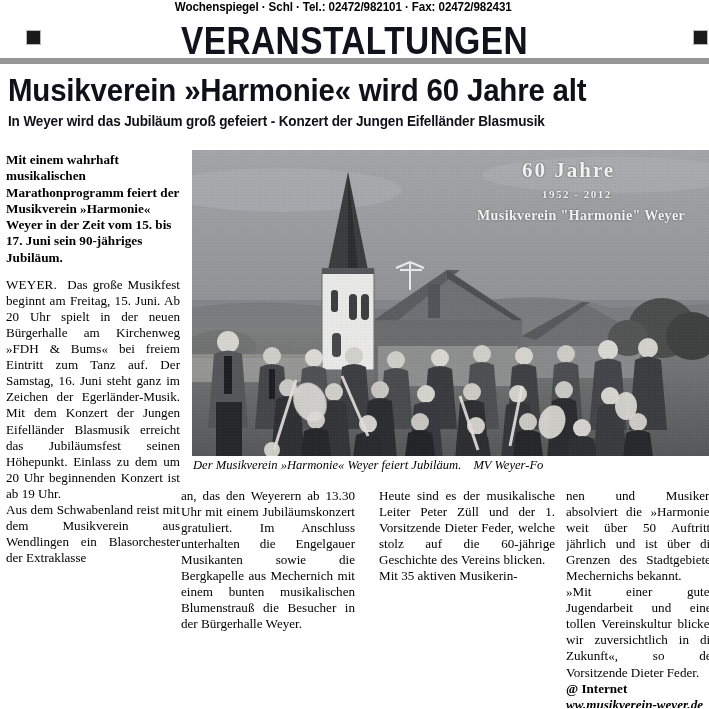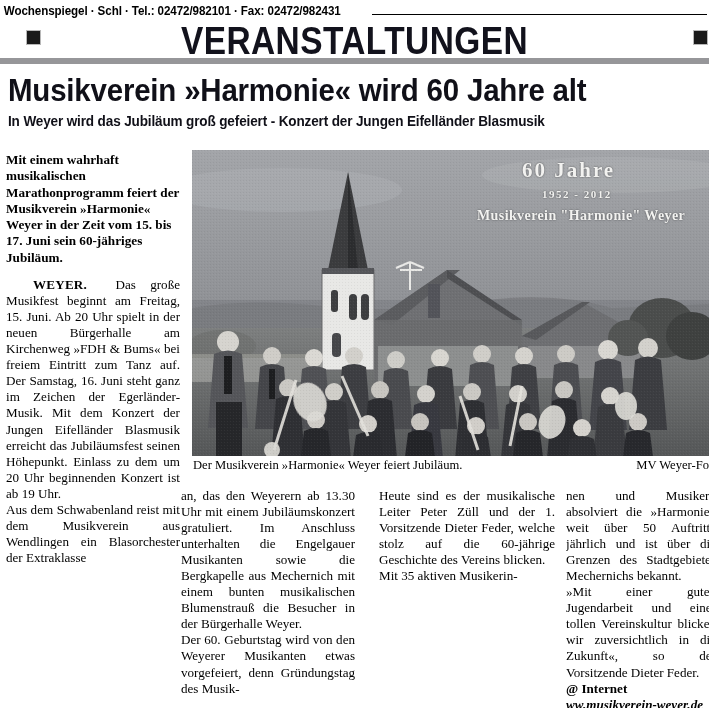--- a/index.html
+++ b/index.html
@@ -18,20 +18,21 @@
   }
 
   
   .masthead {
     position: absolute;
     left: 0; top: 0;
     width: 709px;
     height: 22px;
     display: flex;
     align-items: center;
+    flex-direction: column;
   }
   .masthead-text {
     font-family: "Liberation Sans", sans-serif;
     font-weight: bold;
     font-size: 12.5px;
     letter-spacing: -0.1px;
     white-space: nowrap;
     padding-left: 4px;
     transform: scaleX(0.93);
     transform-origin: left center;
@@ -129,24 +130,25 @@
     background: #701a75;
   }
   .photo svg { display: block; }
   .photo-caption {
     position: absolute;
     left: 193px;
     top: 457px;
     width: 516px;
     height: 16px;
     font-family: "Liberation Serif", serif;
+    font-style: italic;
     font-size: 12.6px;
     line-height: 16px;
     display: flex;
-    justify-content: space-between;
+    justify-content: flex-start;
     white-space: nowrap;
     overflow: hidden;
   }
   .photo-credit { padding-left: 12px; }
 
   
   .col {
     position: absolute;
     font-family: "Liberation Serif", serif;
     font-size: 13.1px;
@@ -166,23 +168,22 @@
 
   .lead {
     font-weight: bold;
     font-size: 13.2px;
     line-height: 16.3px;
     text-align: left;
   }
   .lead-gap { height: 11px; }
   .smallcaps {
     font-variant: small-caps;
-    font-weight: bold;
+    font-weight: normal;
     letter-spacing: 0.2px;
-    margin-left: 27px;
   }
   .internet-label {
     font-weight: bold;
     font-family: "Liberation Serif", serif;
   }
   .internet-url {
     font-style: italic;
     font-weight: bold;
     white-space: nowrap;
   }
@@ -427,29 +428,28 @@
   <div class="ov ov-years">1952 - 2012</div>
   <div class="ov ov-name">Musikverein "Harmonie" Weyer</div>
 </div>
 
 <div class="photo-caption">
   <span>Der Musikverein »Harmonie« Weyer feiert Jubiläum.</span>
   <span class="photo-credit">MV Weyer-Fo</span>
 </div>
 
 <div class="col" id="col1">
-  <p class="lead">Mit einem wahrhaft musikalischen Marathonprogramm feiert der Musikverein »Harmonie« Weyer in der Zeit vom 15. bis 17. Juni sein 60-jähriges Jubiläum.</p>
+  <p class="lead">Mit einem wahrhaft musikalischen Marathonprogramm feiert der Musikverein »Harmonie« Weyer in der Zeit vom 15. bis 17. Juni sein 90-jähriges Jubiläum.</p>
   <div class="lead-gap"></div>
   <p><span class="smallcaps">WEYER.</span>&nbsp; <span>Das große Musikfest beginnt am Freitag, 15. Juni. Ab 20 Uhr spielt in der neuen Bürgerhalle am Kirchenweg »FDH &amp; Bums« bei freiem Eintritt zum Tanz auf. Der Samstag, 16. Juni steht ganz im Zeichen der Egerländer-Musik. Mit dem Konzert der Jungen Eifelländer Blasmusik erreicht das Jubiläumsfest seinen Höhepunkt. Einlass zu dem um 20 Uhr beginnenden Konzert ist ab 19 Uhr.</span></p>
   <p>Aus dem Schwabenland reist mit dem Musikverein aus Wendlingen ein Blasorchester der Extraklasse</p>
 </div>
 
 <div class="col" id="col2">
   <p>an, das den Weyerern ab 13.30 Uhr mit einem Jubiläumskonzert gratuliert. Im Anschluss unterhalten die Engelgauer Musikanten sowie die Bergkapelle aus Mechernich mit einem bunten musikalischen Blumenstrauß die Besucher in der Bürgerhalle Weyer.</p>
-  <p>Der 60. Geburtstag wird von den Weyerer Musikanten etwas vorgefeiert, denn Gründungstag des Musik-</p>
 </div>
 
 <div class="col" id="col3">
   <p>Heute sind es der musikalische Leiter Peter Züll und der 1. Vorsitzende Dieter Feder, welche stolz auf die 60-jährige Geschichte des Vereins blicken.</p>
   <p>Mit 35 aktiven Musikerin-</p>
 </div>
 
 <div class="col" id="col4">
   <p>nen und Musikern absolviert die »Harmonie« weit über 50 Auftritte jährlich und ist über die Grenzen des Stadtgebietes Mechernichs bekannt.</p>
   <p>»Mit einer guten Jugendarbeit und einer tollen Vereinskultur blicken wir zuversichtlich in die Zukunft«, so der Vorsitzende Dieter Feder.</p>

